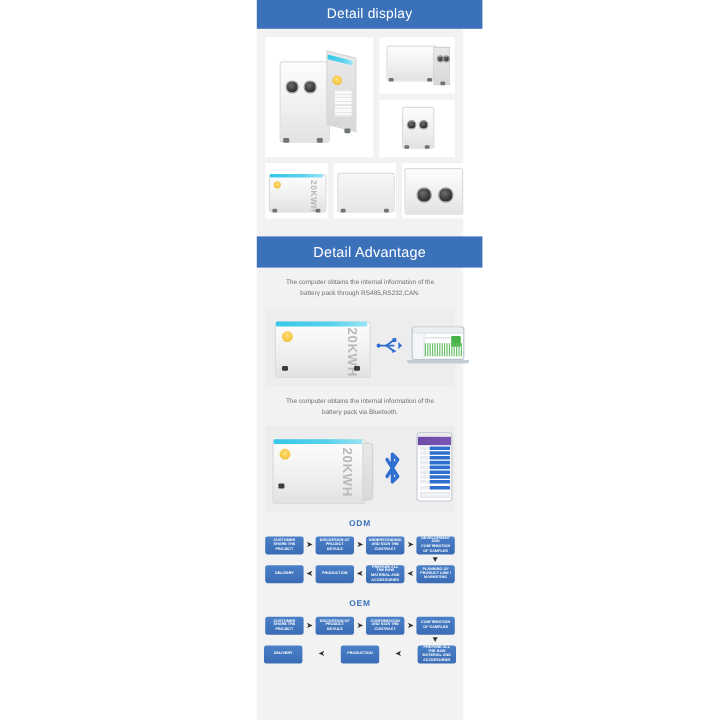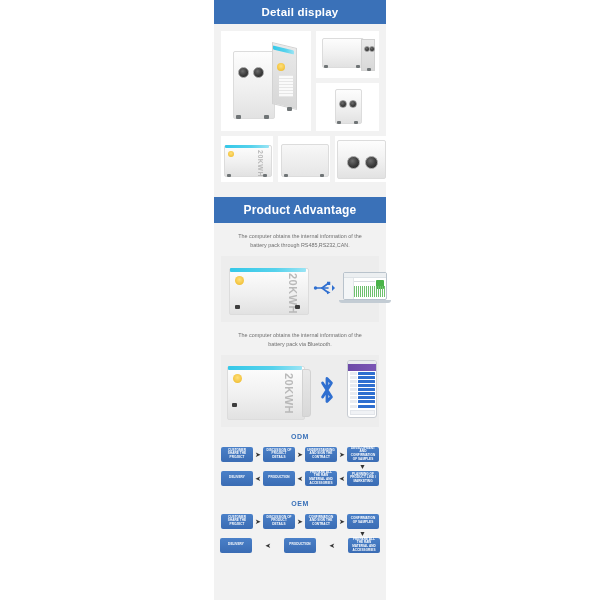--- a/index.html
+++ b/index.html
@@ -20,26 +20,26 @@
   .column {
     position: absolute;
     left: 214px;
     top: 0;
     width: 172px;
     height: 600px;
     background: #f2f2f2;
   }
   
   .banner {
-    width: 172px;
+    width: 188px;
     height: 24px;
     background: #3a71b8;
     color: #ffffff;
     font-size: 11.5px;
-    font-weight: bold;
+    font-weight: normal;
     letter-spacing: 0.2px;
     display: flex;
     align-items: center;
     justify-content: center;
     box-sizing: border-box;
   }
   .banner-adv { height: 26px; font-size: 12px; }
 
   
   .gallery {
@@ -307,21 +307,21 @@
             <div class="body" style="left:0; top:0; width:47px; height:37px;"></div>
             <div class="fan" style="left:10px; top:16px; width:11px; height:11px;"></div>
             <div class="fan" style="left:28px; top:16px; width:11px; height:11px;"></div>
           </div>
         </div>
       </div>
     </div>
 
     <div style="height:9px;"></div>
     <div class="banner banner-adv">
-      <span>Product Advantage</span>
+      <span>Detail Advantage</span>
     </div>
 
     <div class="adv-text">The computer obtains the internal information of the battery pack through RS485,RS232,CAN.</div>
 
     <div class="adv-scene">
 
       <div class="unit" style="left:8px; top:9px; width:78px; height:48px;">
         <div class="body" style="left:0; top:3px; width:78px; height:45px;"></div>
         <div class="topstripe" style="left:1px; top:3px; width:76px; height:4px;"></div>
         <div class="badge" style="left:6px; top:11px; width:9px; height:9px;"></div>

